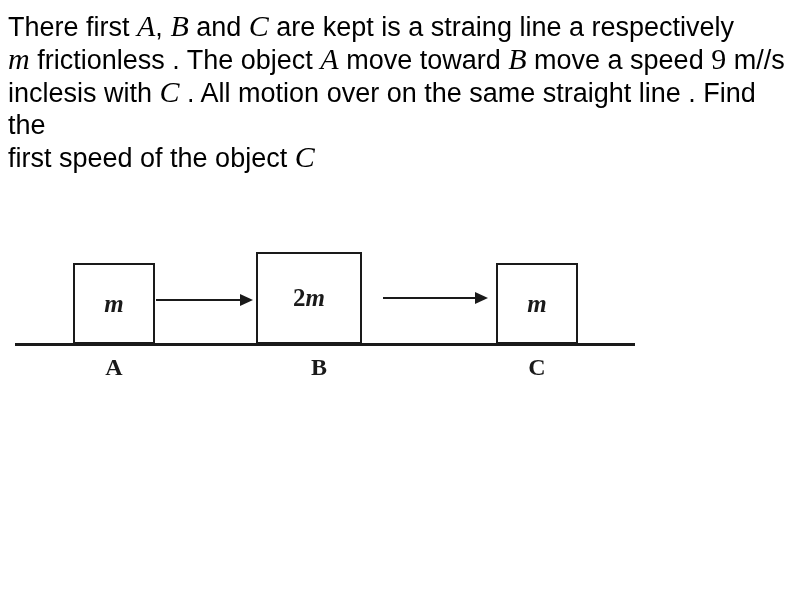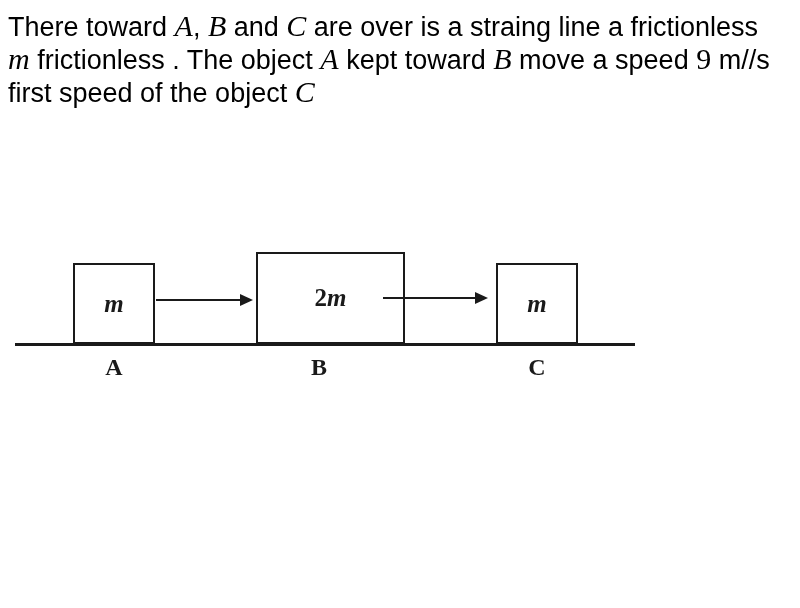--- a/index.html
+++ b/index.html
@@ -61,21 +61,21 @@
   .block {
     position: absolute;
     box-sizing: border-box;
     border: 2px solid #1a1a1a;
     background: #ffffff;
     display: flex;
     align-items: center;
     justify-content: center;
   }
   .block-a { left: 73px;  top: 263px; width: 82px;  height: 81px; }
-  .block-b { left: 256px; top: 252px; width: 149px; height: 92px; }
+  .block-b { left: 256px; top: 252px; width: 106px; height: 92px; }
   .block-c { left: 496px; top: 263px; width: 82px;  height: 81px; }
   .mass {
     font-family: "Liberation Serif", serif;
     font-weight: bold;
     font-size: 25px;
     color: #1a1a1a;
   }
   .mass .sym { font-style: italic; }
   .mass .num { font-style: normal; }
   .arrow-shaft {
@@ -107,22 +107,23 @@
   .label-a { left: 73px;  width: 82px; }
   .label-b { left: 256px; width: 126px; }
   .label-c { left: 496px; width: 82px; }
 </style>
 </head>
 <body>
 
 <div class="page">
 
   <div class="problem">
-    <div class="line"><span class="s-p">There toward </span><span class="s-mi">A</span><span class="s-p">, </span><span class="s-mi">B</span><span class="s-p"> and </span><span class="s-mi">C</span><span class="s-p"> are over is a straing line a frictionless</span></div>
-    <div class="line"><span class="s-mi">m</span><span class="s-p"> frictionless . The object </span><span class="s-mi">A</span><span class="s-p"> kept toward </span><span class="s-mi">B</span><span class="s-p"> move a speed </span><span class="s-mn">9</span><span class="s-p"> m//s</span></div>
+    <div class="line"><span class="s-p">There first </span><span class="s-mi">A</span><span class="s-p">, </span><span class="s-mi">B</span><span class="s-p"> and </span><span class="s-mi">C</span><span class="s-p"> are kept is a straing line a respectively</span></div>
+    <div class="line"><span class="s-mi">m</span><span class="s-p"> frictionless . The object </span><span class="s-mi">A</span><span class="s-p"> move toward </span><span class="s-mi">B</span><span class="s-p"> move a speed </span><span class="s-mn">9</span><span class="s-p"> m//s</span></div>
+    <div class="line"><span class="s-p">inclesis with </span><span class="s-mi">C</span><span class="s-p"> . All motion over on the same straight line . Find the</span></div>
     <div class="line"><span class="s-p">first speed of the object </span><span class="s-mi">C</span></div>
   </div>
 
   <div class="diagram">
 
     <div class="ground"></div>
 
     <div class="block block-a">
       <span class="mass"><span class="sym">m</span></span>
     </div>

